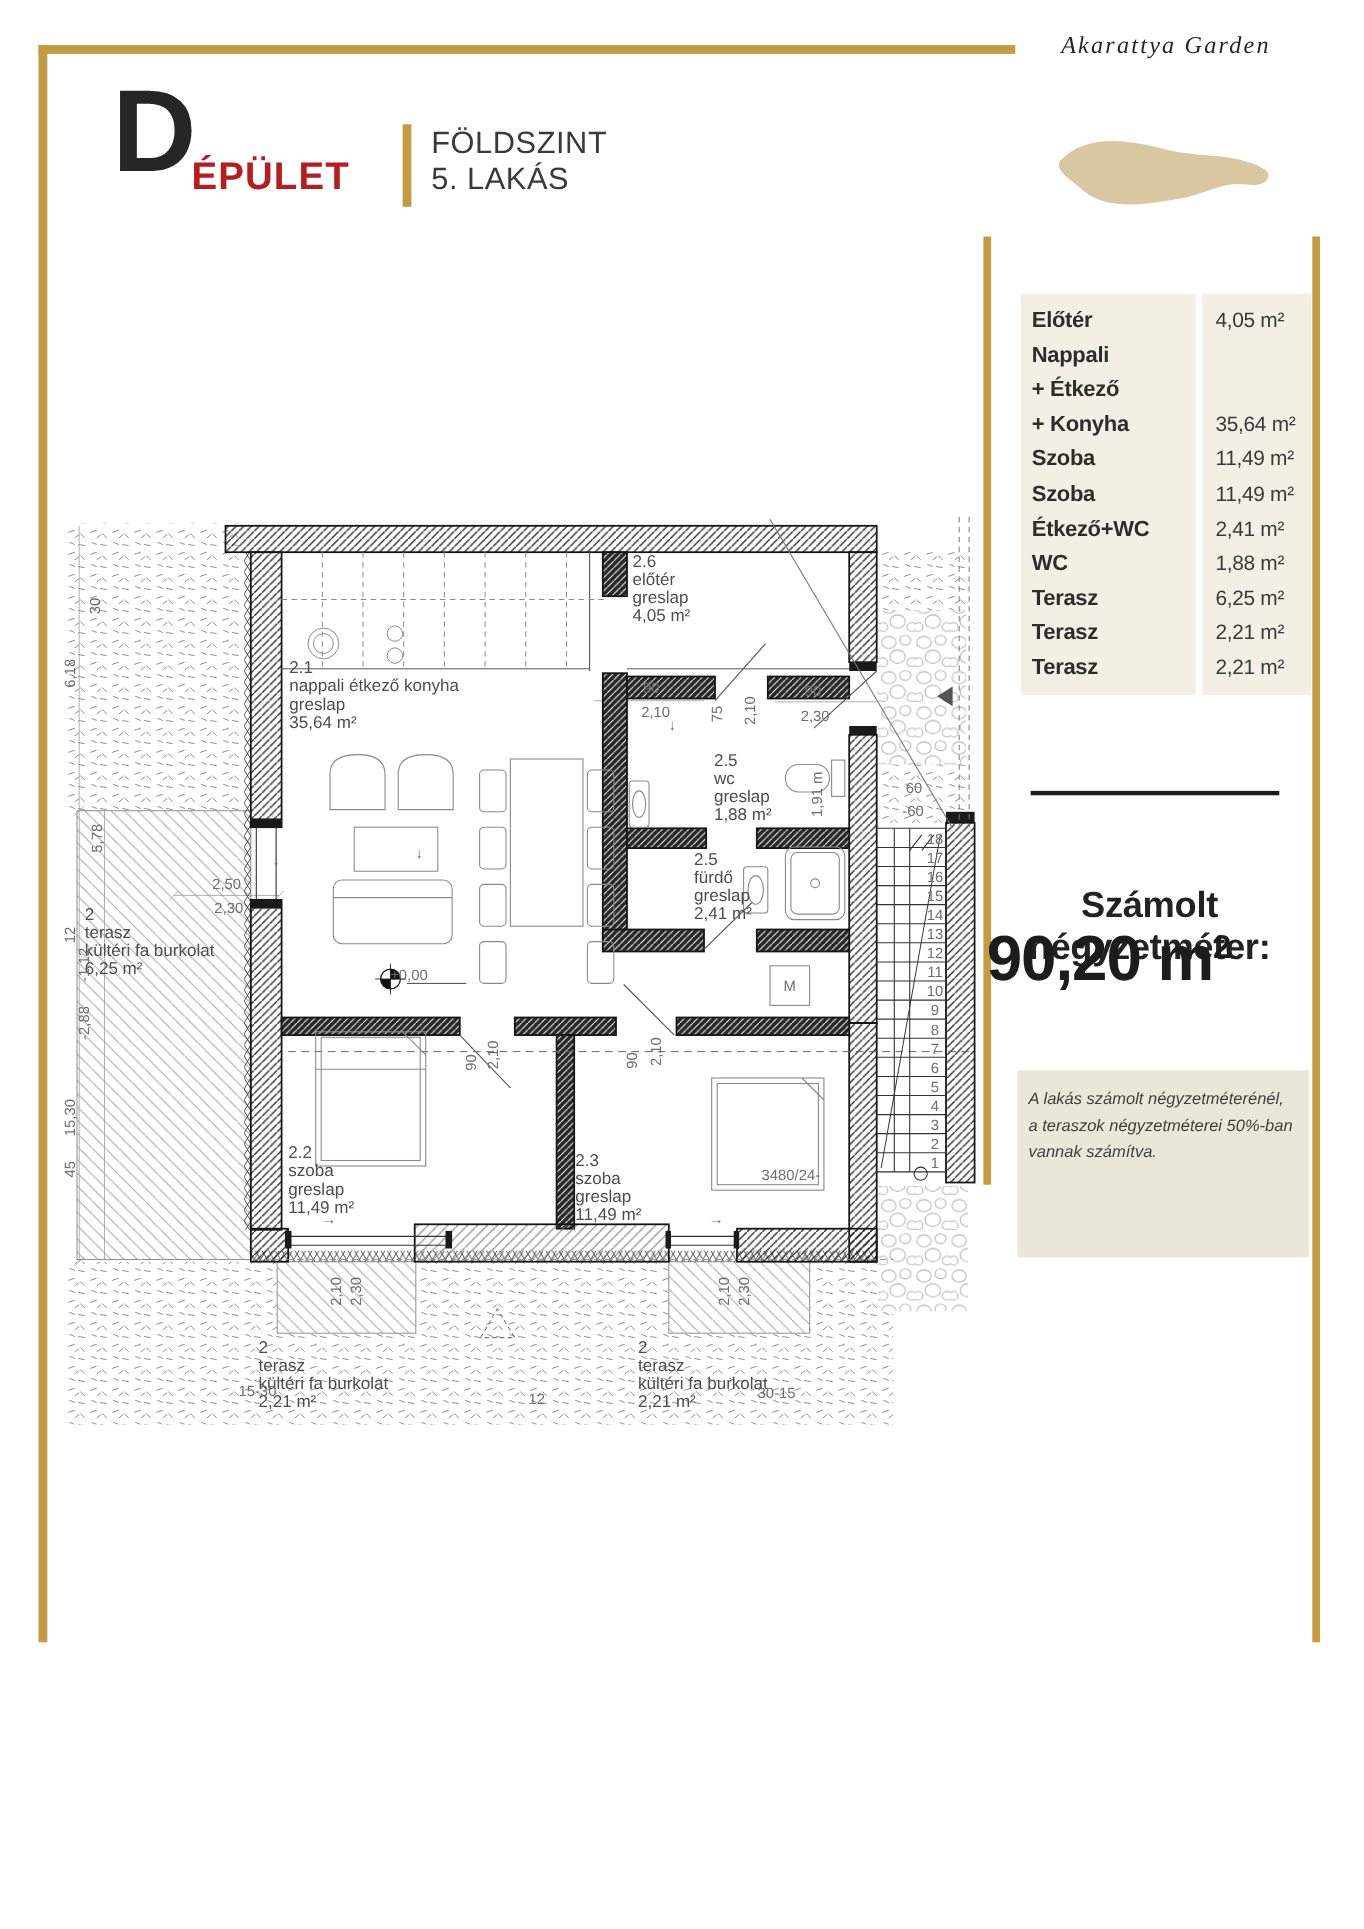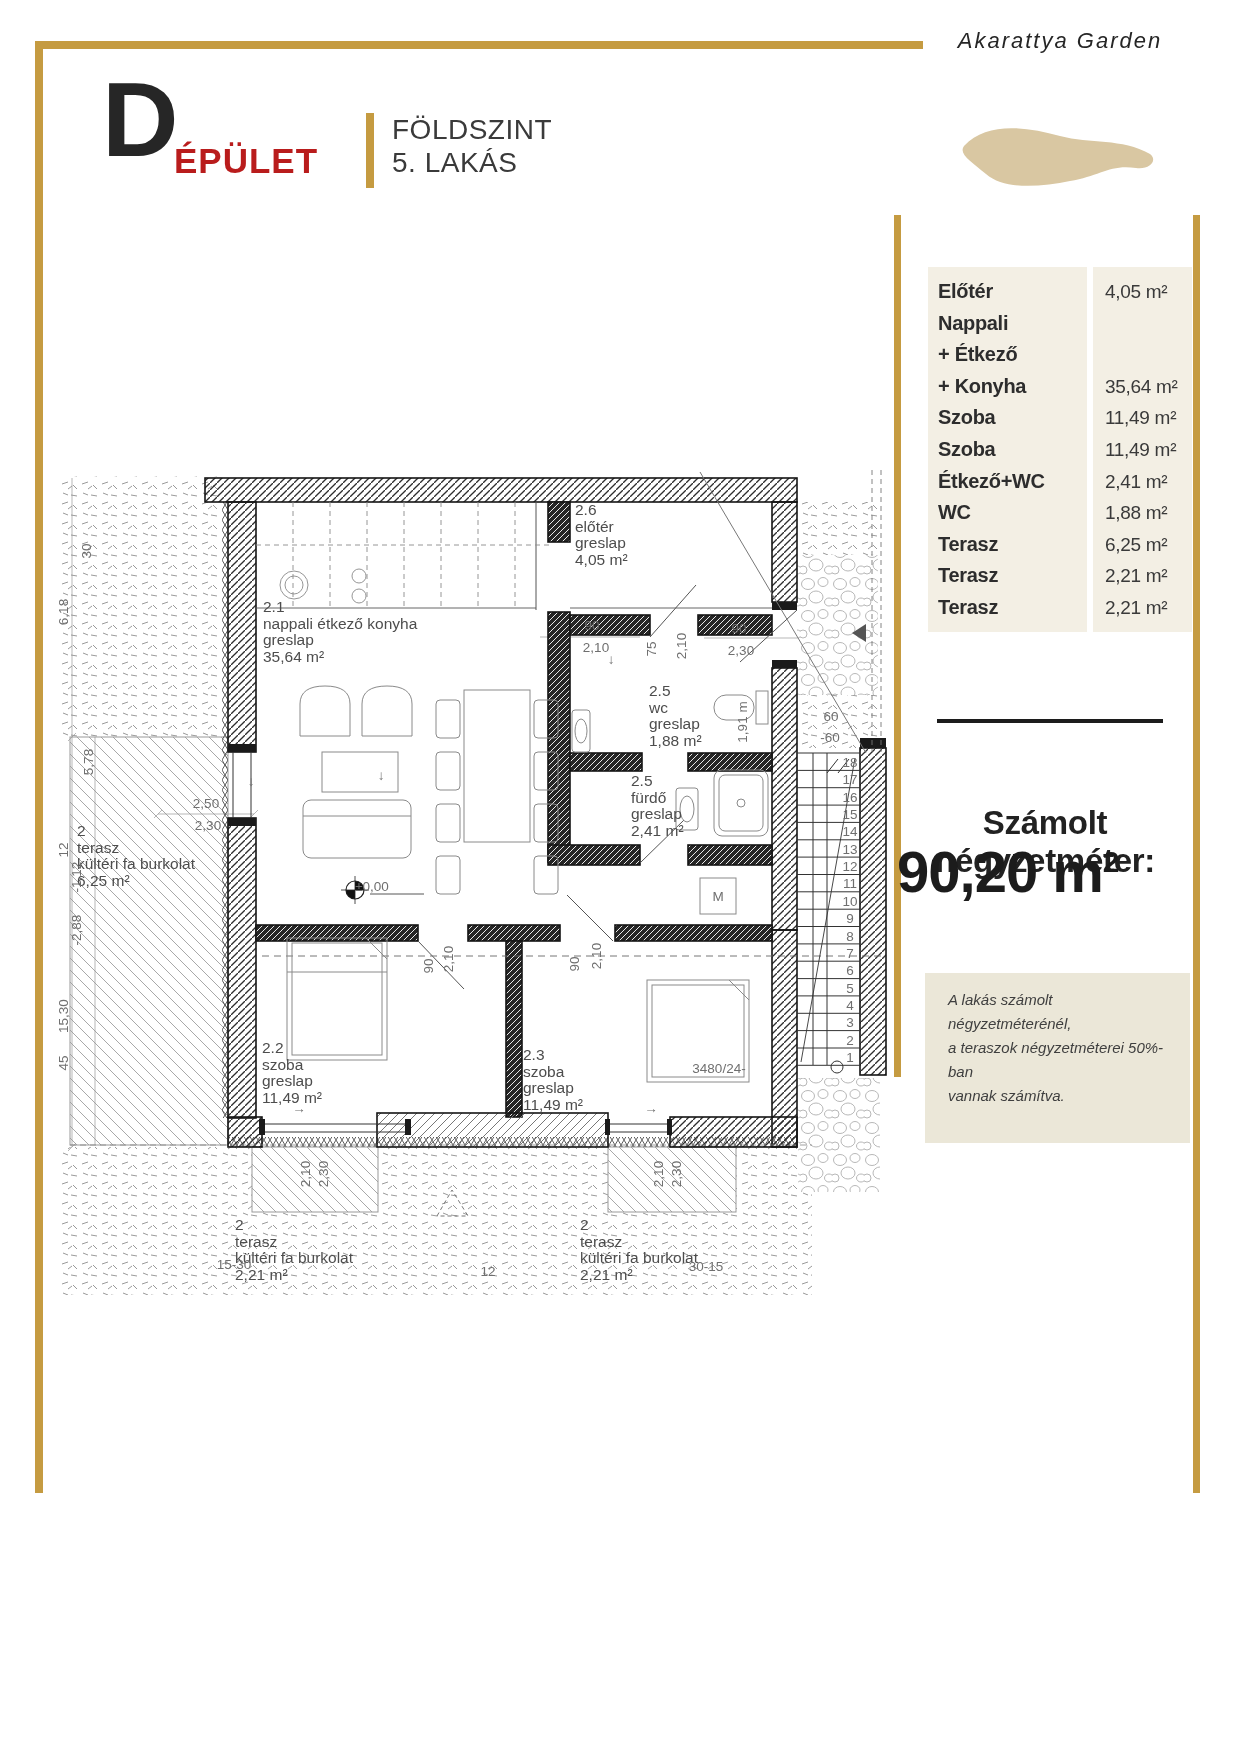--- a/index.html
+++ b/index.html
@@ -12,38 +12,38 @@
   #bldg-word{left:174px;top:141px;font-size:35px;font-weight:bold;color:#b91c1c;letter-spacing:1px;}
   #floor-bar{left:366px;top:113px;width:8px;height:75px;}
   #floor-name{left:392px;top:114px;font-size:28px;color:#3a3a3a;letter-spacing:0.5px;}
   #unit-name{left:392px;top:147px;font-size:28px;color:#3a3a3a;letter-spacing:0.5px;}
   
   #logo{left:910px;top:42px;width:300px;text-align:center;}
   #logo-blob{position:absolute;left:48px;top:60px;width:205px;height:95px;z-index:0;}
   #logo-monogram{position:relative;z-index:1;font-family:"Liberation Serif",serif;
     font-size:94px;line-height:1;color:#1B3B2B;letter-spacing:-6px;}
   #logo-name{position:relative;z-index:1;font-style:italic;font-size:22px;color:#262626;
-    letter-spacing:2px;margin-top:-14px;}
+    letter-spacing:2px;margin-top:-14px;font-family:Liberation Serif, serif;}
   
   #room-col-labels{left:928px;top:267px;width:159px;height:365px;background:#F3EFE4;}
   #room-col-values{left:1093px;top:267px;width:99px;height:365px;background:#F3EFE4;}
   #room-table{left:928px;top:277px;width:264px;}
   .room-row{position:relative;height:31.6px;}
   .room-label{position:absolute;left:10px;top:3px;font-weight:bold;font-size:20px;
     color:#2d2d2d;letter-spacing:-0.3px;white-space:nowrap;}
   .room-area{position:absolute;left:177px;top:4px;font-size:19px;color:#3a3a3a;
     letter-spacing:-0.3px;white-space:nowrap;}
   #divider{left:937px;top:719px;width:226px;height:4px;background:#1c1c1c;}
   #summary-label{left:897px;top:804px;width:296px;text-align:center;font-size:33px;
     font-weight:bold;color:#222;letter-spacing:-0.3px;}
   #summary-value{left:897px;top:838px;width:296px;text-align:left;font-size:58px;
     font-weight:bold;color:#1c1c1c;letter-spacing:-1px;}
   #summary-value sup{font-size:30px;}
   #note-box{left:925px;top:973px;width:265px;height:170px;background:#EBE7D8;
-    box-sizing:border-box;padding:15px 23px;font-style:italic;font-size:15px;
+    box-sizing:border-box;padding:15px 10px;font-style:italic;font-size:15px;
     line-height:24px;color:#3f3f3f;}
   #note-box p{margin:0 0 9px 0;white-space:pre-line;}
   
   .rlabel{font-family:"Liberation Sans",sans-serif;font-size:15.5px;fill:#4d4d4d;}
   .dim{font-family:"Liberation Sans",sans-serif;font-size:13.5px;fill:#6f6f6f;text-anchor:middle;}
   svg{display:block;}
 </style>
 </head>
 <body>
 

